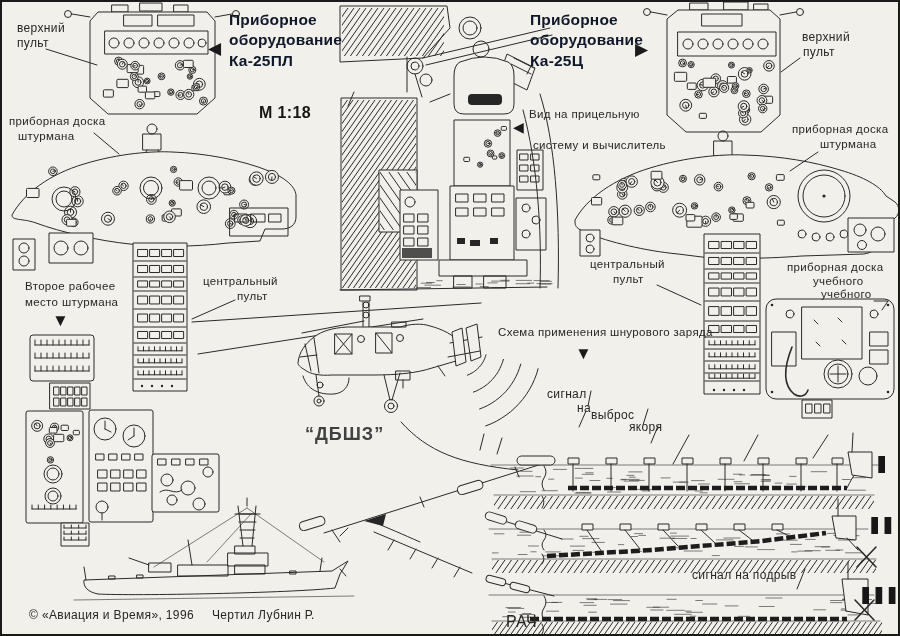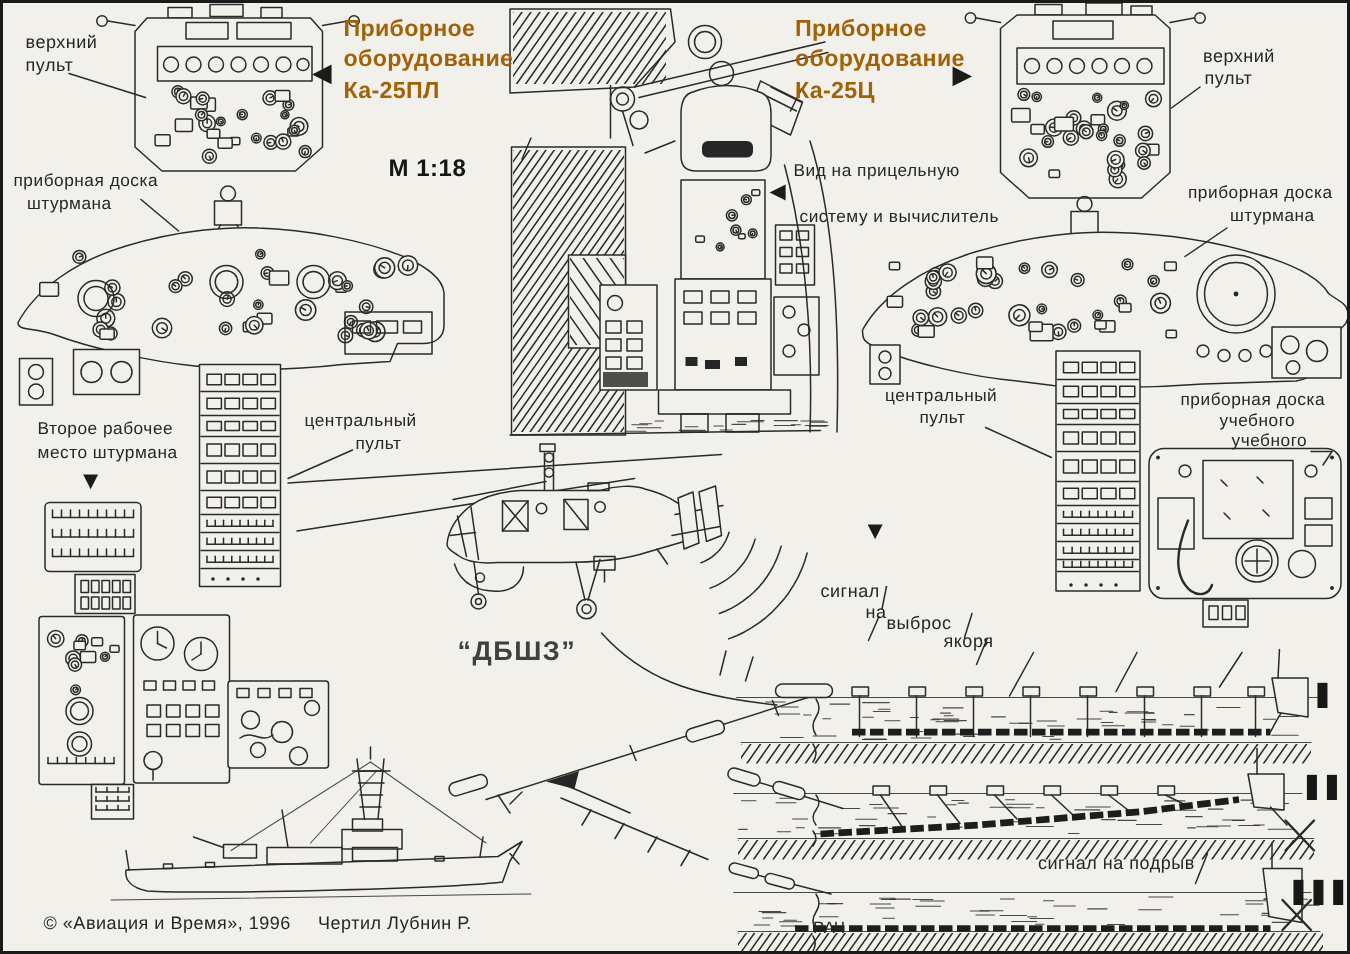--- a/index.html
+++ b/index.html
@@ -3,28 +3,28 @@
 <meta charset="utf-8">
 <style>
   html,body{margin:0;padding:0;background:#888;}
   #stage{position:relative;width:900px;height:636px;margin:0 auto;
          background:#f2f0ea;border:2px solid #1a1a1a;box-sizing:border-box;
          overflow:hidden;font-family:"Liberation Sans",sans-serif;color:#1d1d1d;}
   #art{position:absolute;left:0;top:0;}
   .lbl{position:absolute;white-space:nowrap;line-height:1.05;letter-spacing:.35px;color:#262626;}
   .s11{font-size:11.5px;}
   .s12{font-size:12px;}
-  .ttl{font-size:15.5px;font-weight:bold;letter-spacing:.2px;color:#a16207;}
+  .ttl{font-size:15.5px;font-weight:bold;letter-spacing:.2px;color:#0f172a;}
   .scale{font-size:16px;font-weight:bold;color:#161616;}
   .big{font-size:18px;font-weight:bold;letter-spacing:1px;color:#404040;}
   .arrow{font-size:17px;color:#1b1b1b;}
   .arrow.sm{font-size:14px;}
   .num{position:absolute;font-family:"DejaVu Sans",sans-serif;font-weight:bold;font-size:23px;
        color:#171717;transform:scaleX(1.55);transform-origin:left top;line-height:1;}
-  .note{font-size:11px;letter-spacing:.5px;margin-left:36px;}
+  .note{font-size:16px;letter-spacing:.5px;}
   #art .s{fill:none;stroke:#2a2a2a;stroke-width:1;stroke-linecap:round;stroke-linejoin:round;}
   #art .f{fill:#f2f0ea;stroke:#2a2a2a;stroke-width:1;stroke-linejoin:round;}
   #art .d{fill:#262626;stroke:none;}
   #art .thin{stroke-width:.7;opacity:.85;}
   #art .w2{stroke-width:1.6;}
   #art .chg{fill:none;stroke:#1d1d1d;stroke-width:4.5;stroke-dasharray:9 3;stroke-linecap:butt;}
 </style>
 </head>
 <body>
 
@@ -1611,20 +1611,21 @@
 <div class="lbl s11" style="left:790px;top:121px">приборная доска</div>
 <div class="lbl s11" style="left:818px;top:136px">штурмана</div>
 
 <div class="lbl s11" style="left:588px;top:256px">центральный</div>
 <div class="lbl s11" style="left:611px;top:271px">пульт</div>
 
 <div class="lbl s11" style="left:785px;top:259px">приборная доска</div>
 <div class="lbl s11" style="left:811px;top:273px">учебного</div>
 <div class="lbl s11" style="left:819px;top:286px">учебного</div>
 
+<div class="lbl s11" style="left:496px;top:324px">Схема применения шнурового заряда</div>
 <div class="lbl arrow" style="left:573px;top:343px">▼</div>
 
 <div class="lbl s12" style="left:545px;top:386px">сигнал</div>
 <div class="lbl s12" style="left:575px;top:400px">на</div>
 <div class="lbl s12" style="left:589px;top:407px">выброс</div>
 <div class="lbl s12" style="left:627px;top:419px">якоря</div>
 
 <div class="lbl big" style="left:303px;top:423px">“ДБШЗ”</div>
 
 <div class="lbl s12" style="left:690px;top:567px">сигнал на подрыв</div>

